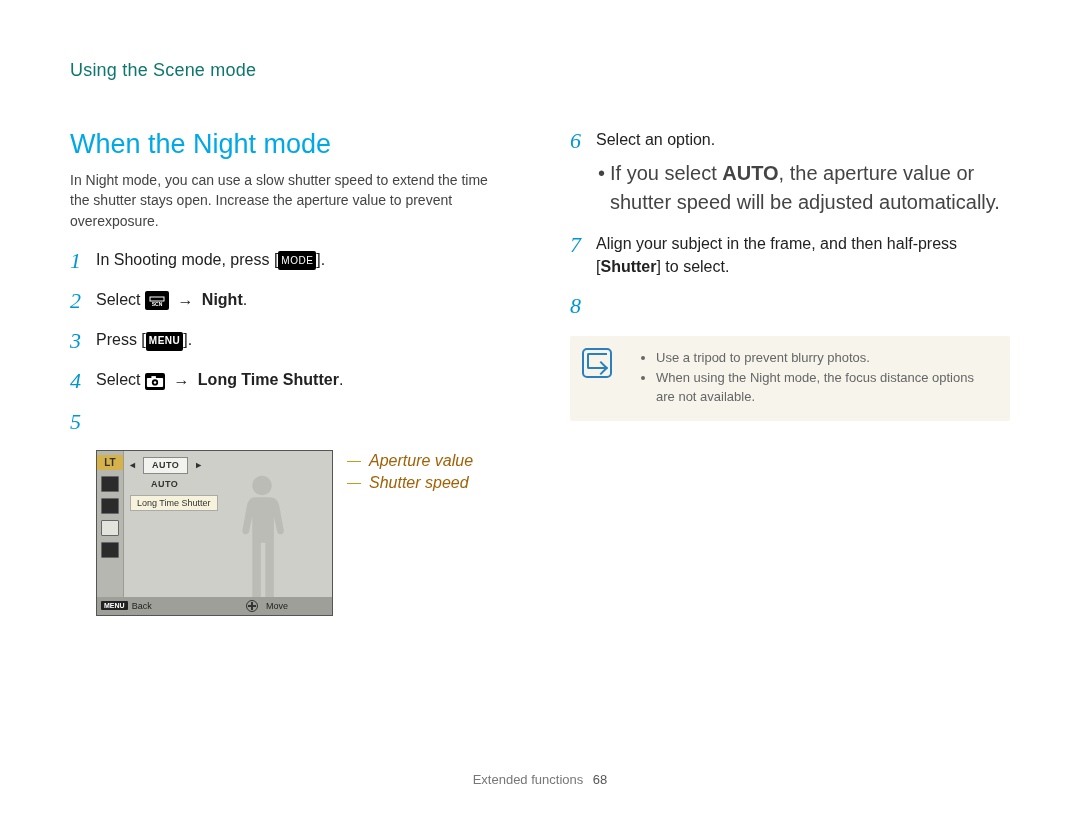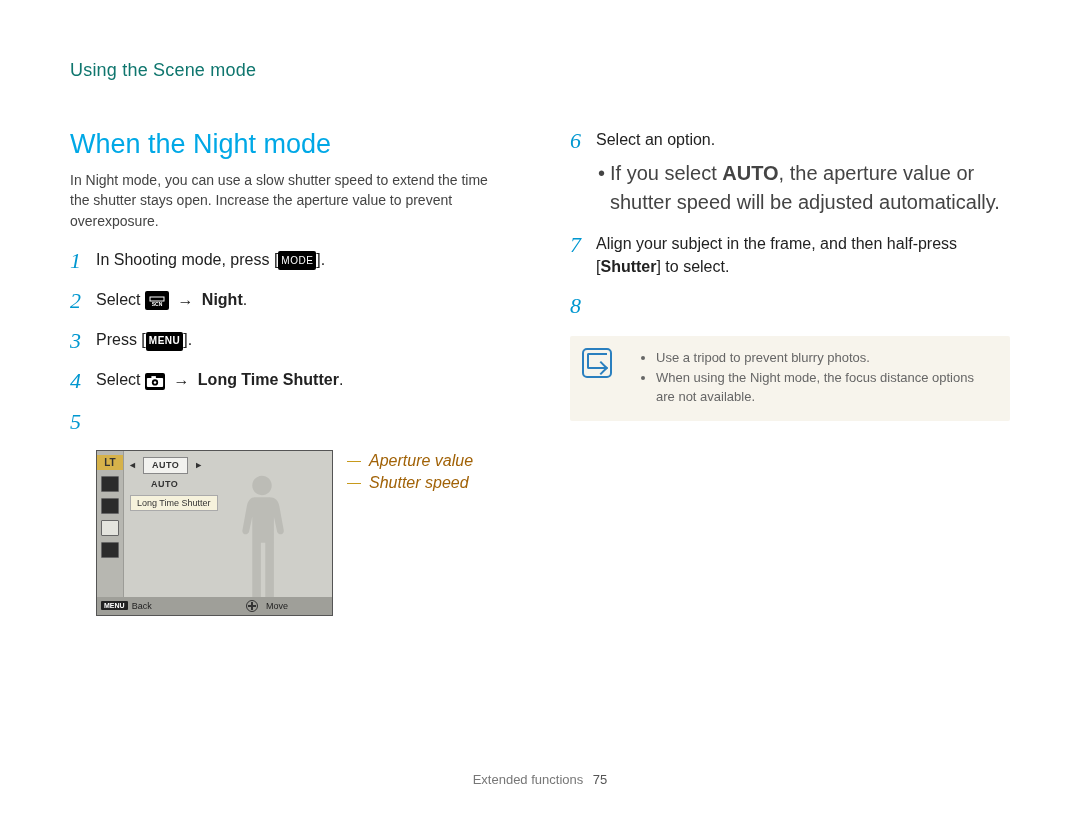--- a/index.html
+++ b/index.html
@@ -457,14 +457,14 @@
           <li>Use a tripod to prevent blurry photos.</li>
           <li>When using the Night mode, the focus distance options are not available.</li>
         </ul>
       </div>
     </div>
   </div>
 </div>
 
 <div class="footer">
   <span>Extended functions</span>
-  <span class="pagenum">75</span>
+  <span class="pagenum">68</span>
 </div>
 
 </body></html>

